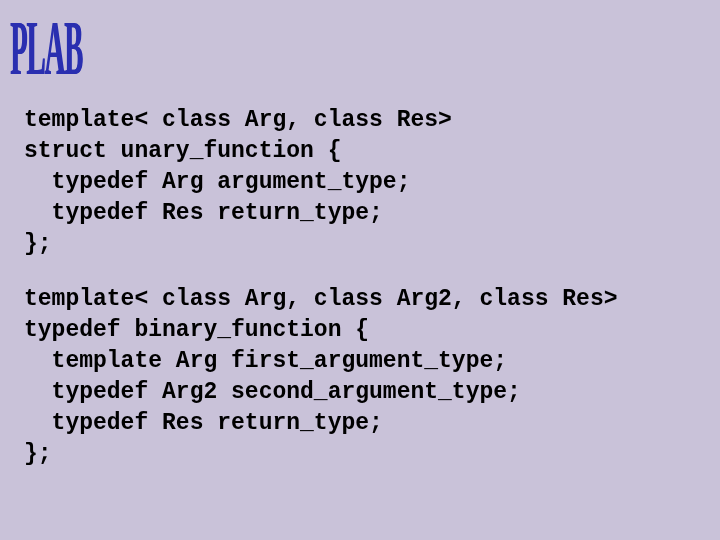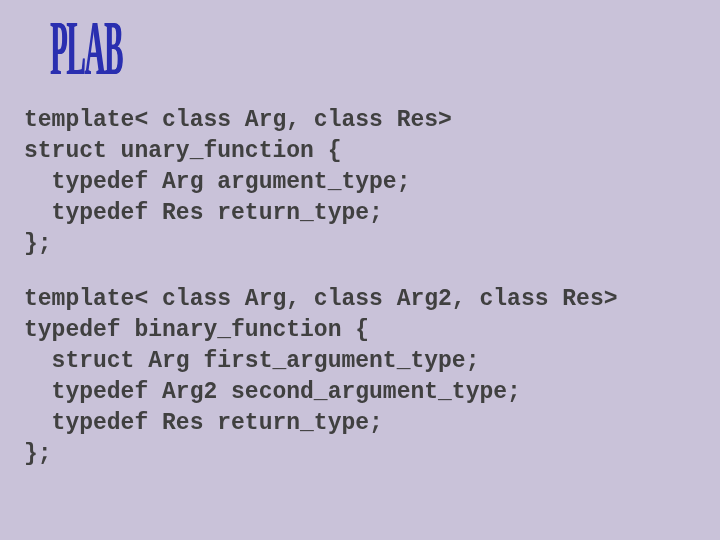--- a/index.html
+++ b/index.html
@@ -9,21 +9,20 @@
     background: #c9c2d9;
     font-family: Arial, Helvetica, sans-serif;
     overflow: hidden;
     position: relative;
   }
   .header {
     display: flex;
     align-items: flex-end;
     padding: 18px 0 0 10px;
     gap: 18px;
-    margin-left: 40px;
   }
   .logo {
     font-family: "Times New Roman", serif;
     font-weight: 900;
     font-size: 52px;
     color: #2a2fb0;
     letter-spacing: -2px;
     transform: scaleX(0.55) scaleY(1.5);
     transform-origin: left center;
     display: inline-block;
@@ -33,21 +32,21 @@
   .title {
     font-size: 38px;
     font-weight: 700;
     color: #000;
     margin-left: -6px;
   }
   .code {
     font-family: "Courier New", Courier, monospace;
     font-size: 23px;
     font-weight: bold;
-    color: #404040;
+    color: #000000;
     white-space: pre;
     padding: 28px 0 0 24px;
     line-height: 1.35;
   }
   .block2 {
     margin-top: 24px;
   }
 </style>
 </head>
 <body>
@@ -56,16 +55,16 @@
   <span class="logo">PLAB</span>
 </div>
 
 <div class="code"><span>template&lt; class Arg, class Res&gt;</span>
 <span>struct unary_function {</span>
 <span>  typedef Arg argument_type;</span>
 <span>  typedef Res return_type;</span>
 <span>};</span>
 <div class="block2"><span>template&lt; class Arg, class Arg2, class Res&gt;</span>
 <span>typedef binary_function {</span>
-<span>  struct Arg first_argument_type;</span>
+<span>  template Arg first_argument_type;</span>
 <span>  typedef Arg2 second_argument_type;</span>
 <span>  typedef Res return_type;</span>
 <span>};</span></div></div>
 
 </body></html>

